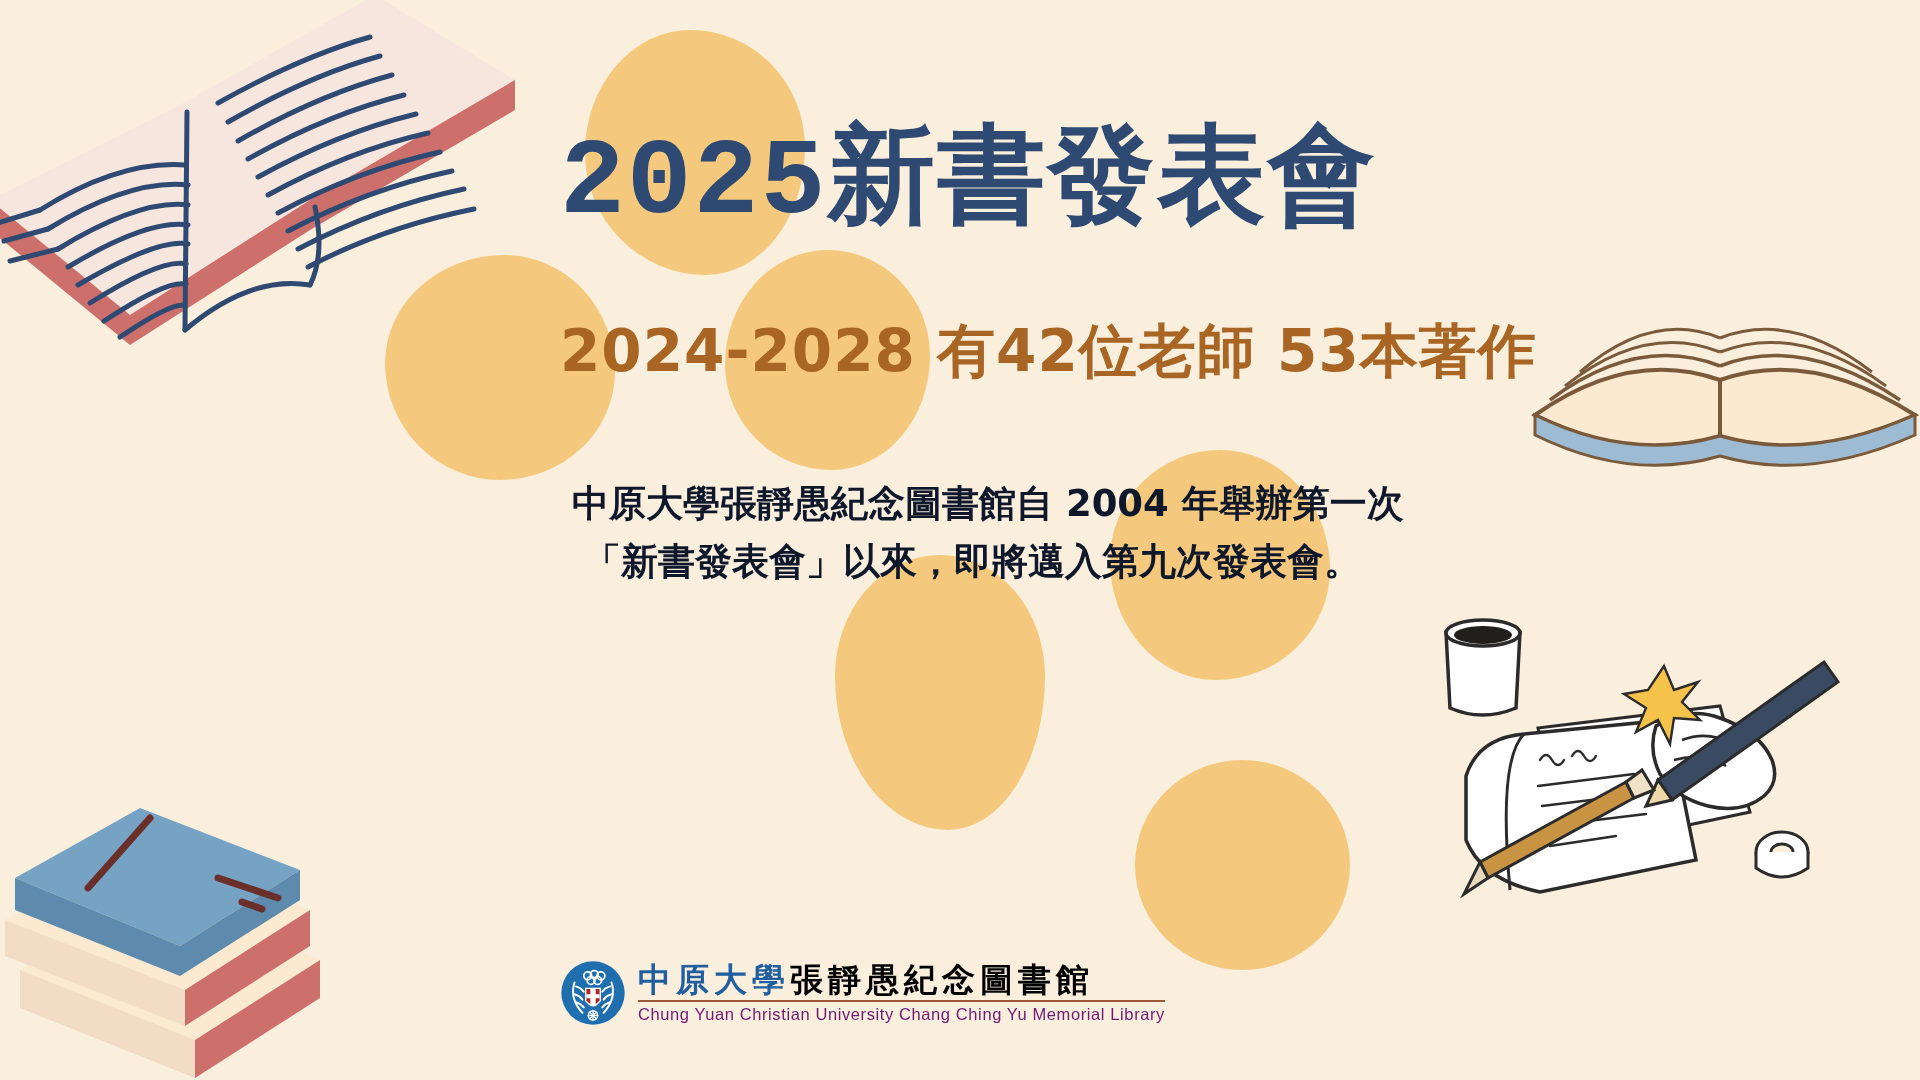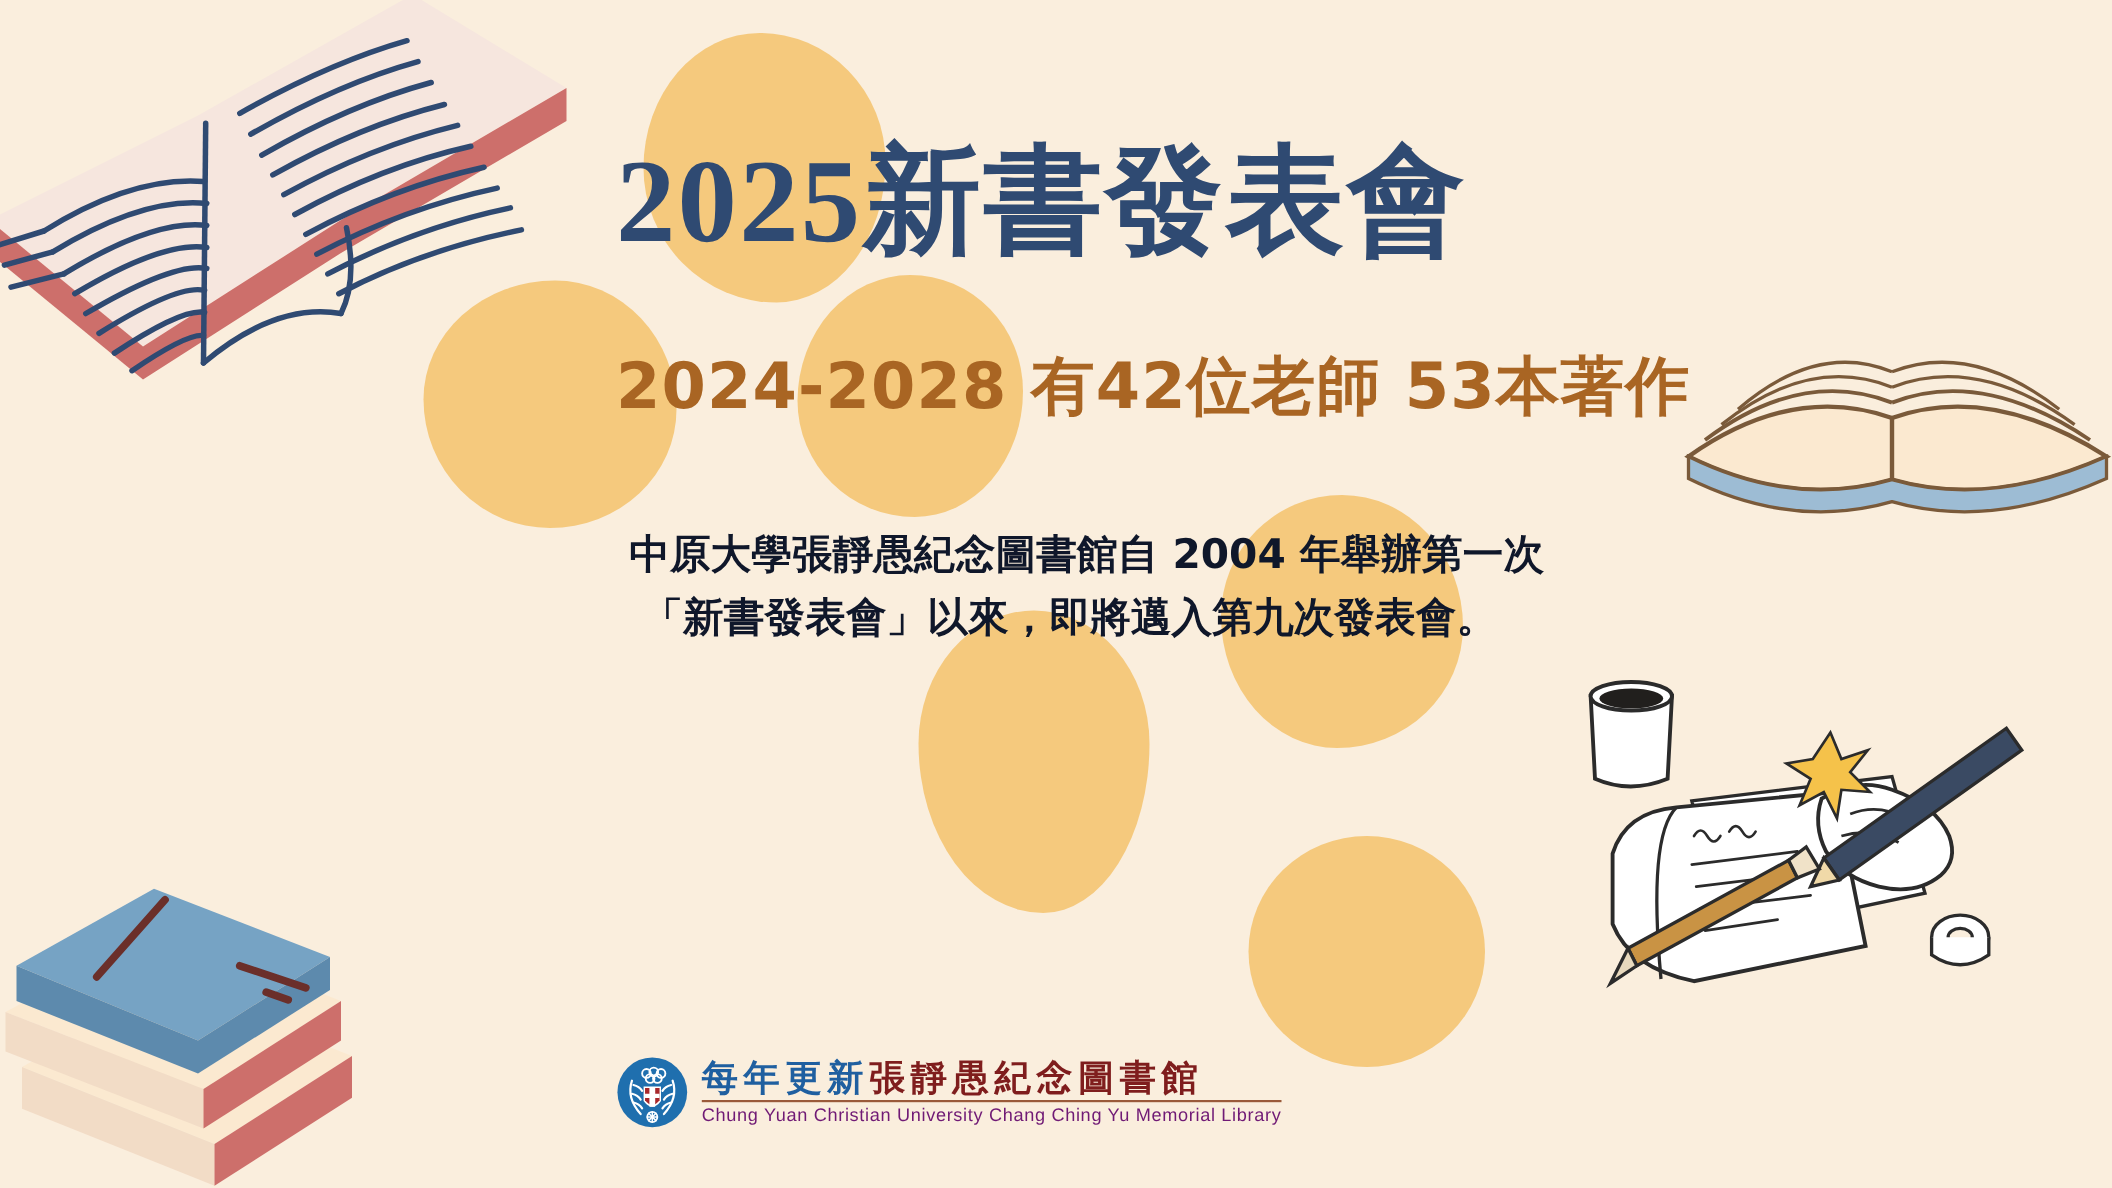--- a/index.html
+++ b/index.html
@@ -36,21 +36,21 @@
   .title {
     position: absolute;
     left: 560px;
     top: 55px;
     font-size: 108px;
     line-height: 1.05;
     font-weight: 900;
     color: #2f4a72;
     letter-spacing: 2px;
     white-space: nowrap;
-    font-family: Liberation Serif, serif;
+    font-family: Liberation Mono, monospace;
   }
   .subtitle {
     position: absolute;
     left: 560px;
     top: 265px;
     font-size: 58px;
     font-weight: 900;
     color: #a96523;
     letter-spacing: 1px;
     white-space: nowrap;
@@ -91,21 +91,21 @@
   }
   .logo-text { display: flex; flex-direction: column; }
   .logo-cn {
     font-size: 33px;
     font-weight: 700;
     letter-spacing: 5px;
     line-height: 1.12;
     white-space: nowrap;
   }
   .logo-cn .cy { color: #1f5fa0; }
-  .logo-cn .lib { color: #7f1d1d; }
+  .logo-cn .lib { color: #000000; }
   .logo-rule {
     height: 2px;
     background: #9a5a3a;
     margin: 2px 0 3px 0;
   }
   .logo-en {
     font-size: 16.5px;
     letter-spacing: 0.6px;
     color: #701a75;
     white-space: nowrap;
@@ -280,20 +280,20 @@
       <circle cx="50" cy="84" r="7" fill="none" stroke="#ffffff" stroke-width="2.4"></circle>
       <g stroke="#ffffff" stroke-width="2" stroke-linecap="round">
         <path d="M50 77 L50 91"></path>
           <path d="M43 84 L57 84"></path>
         <path d="M45 79 L55 89"></path>
           <path d="M55 79 L45 89"></path>
       </g>
     </svg>
     <div class="logo-text">
       <div class="logo-cn">
-        <span class="cy">每年更新</span><span class="lib">張靜愚紀念圖書館</span>
+        <span class="cy">中原大學</span><span class="lib">張靜愚紀念圖書館</span>
       </div>
       <div class="logo-rule"></div>
       <div class="logo-en">Chung Yuan Christian University Chang Ching Yu Memorial Library</div>
     </div>
   </div>
 
 </div>
 
 </body></html>

